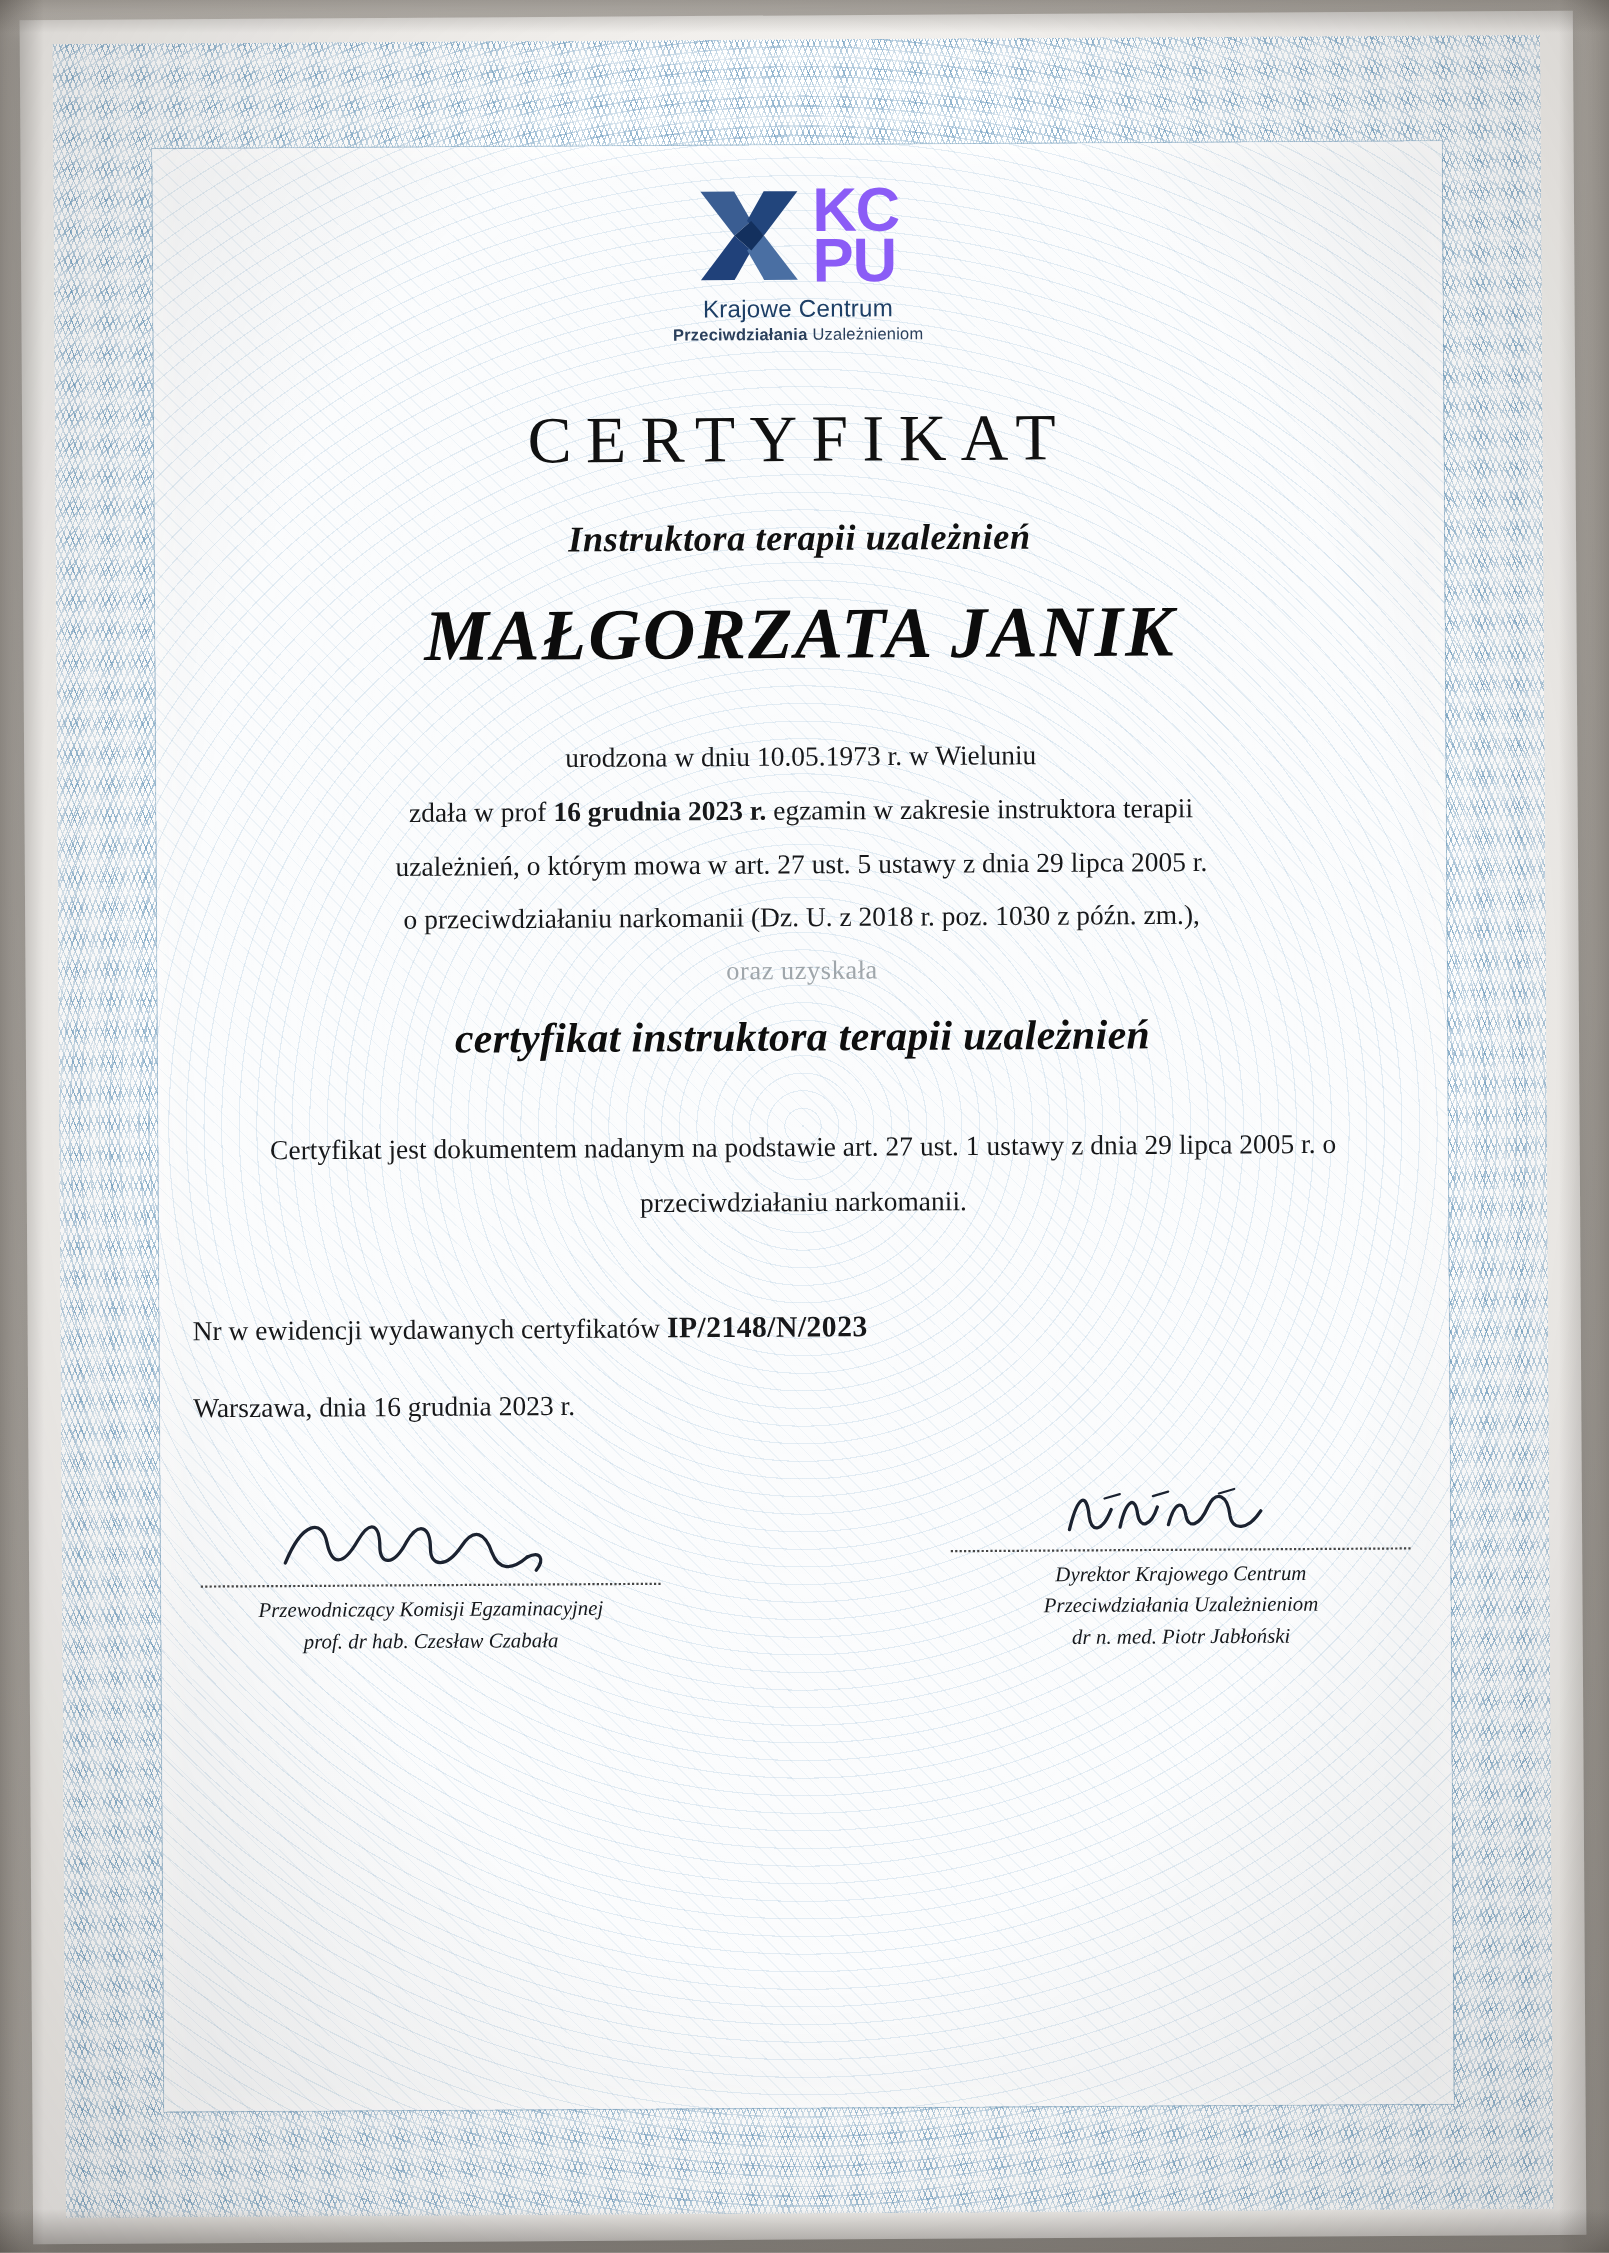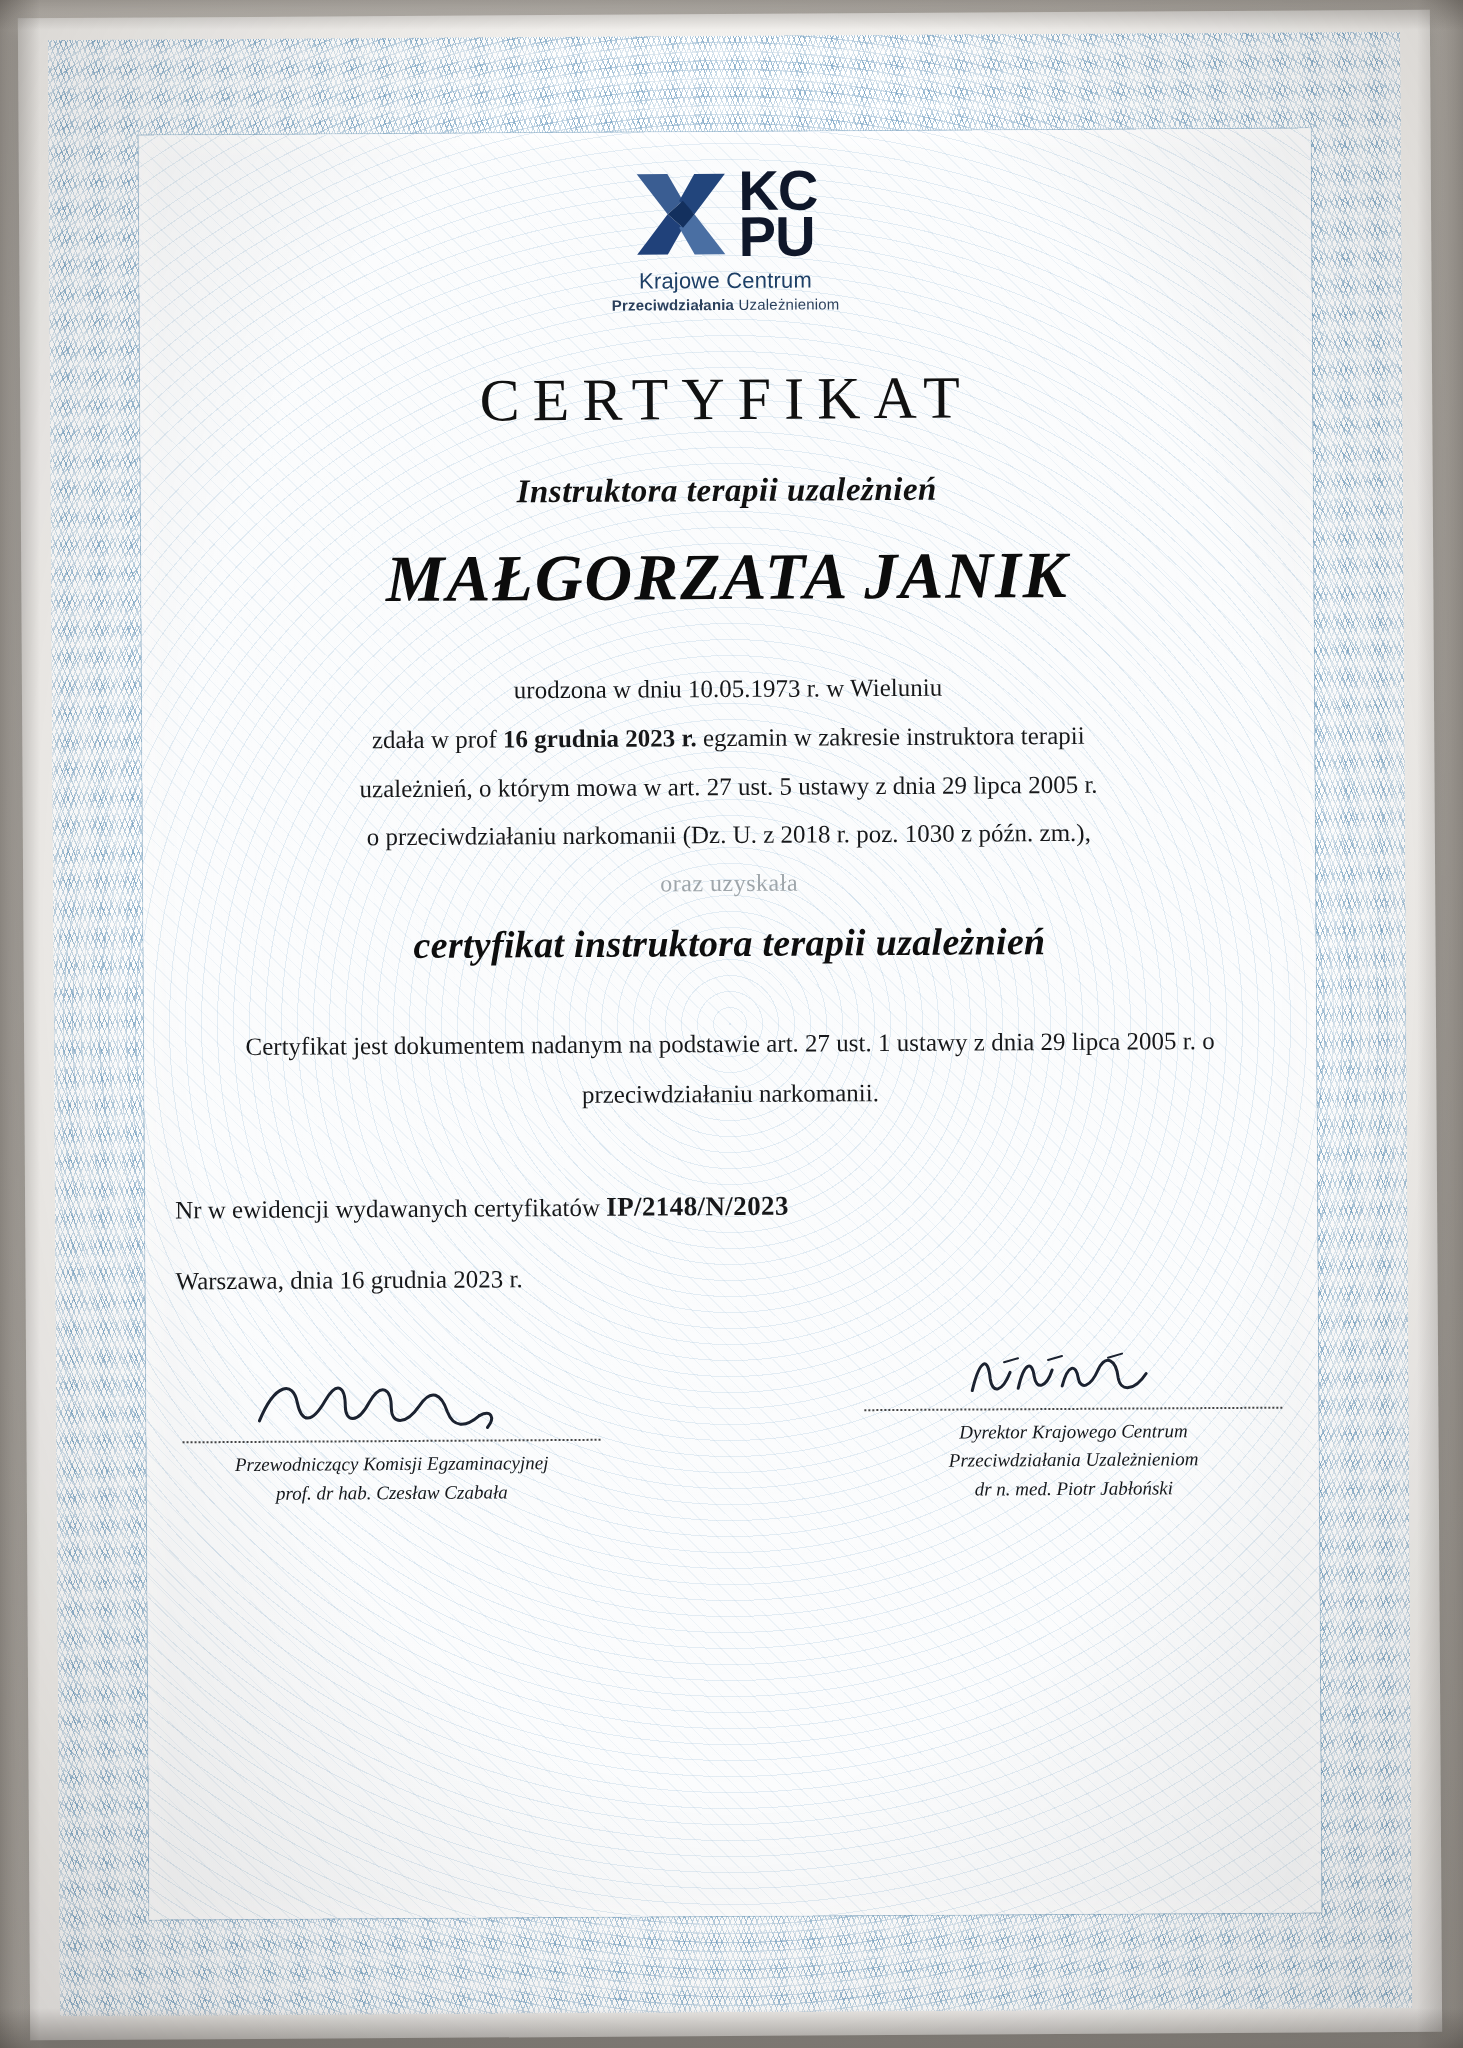--- a/index.html
+++ b/index.html
@@ -155,21 +155,21 @@
     align-items: center;
     gap: 10px;
   }
   .logo-mark { width: 96px; height: 92px; display: block; }
   .logo-letters {
     font-family: "Liberation Sans", sans-serif;
     font-weight: 700;
     font-size: 56px;
     line-height: 0.82;
     letter-spacing: -1px;
-    color: #0f172a;
+    color: #8b5cf6;
     text-align: left;
   }
   .logo-name {
     margin-top: 8px;
     font-family: "Liberation Sans", sans-serif;
     font-size: 22px;
     letter-spacing: 0.2px;
     color: #1d3f66;
     font-weight: 400;
   }

